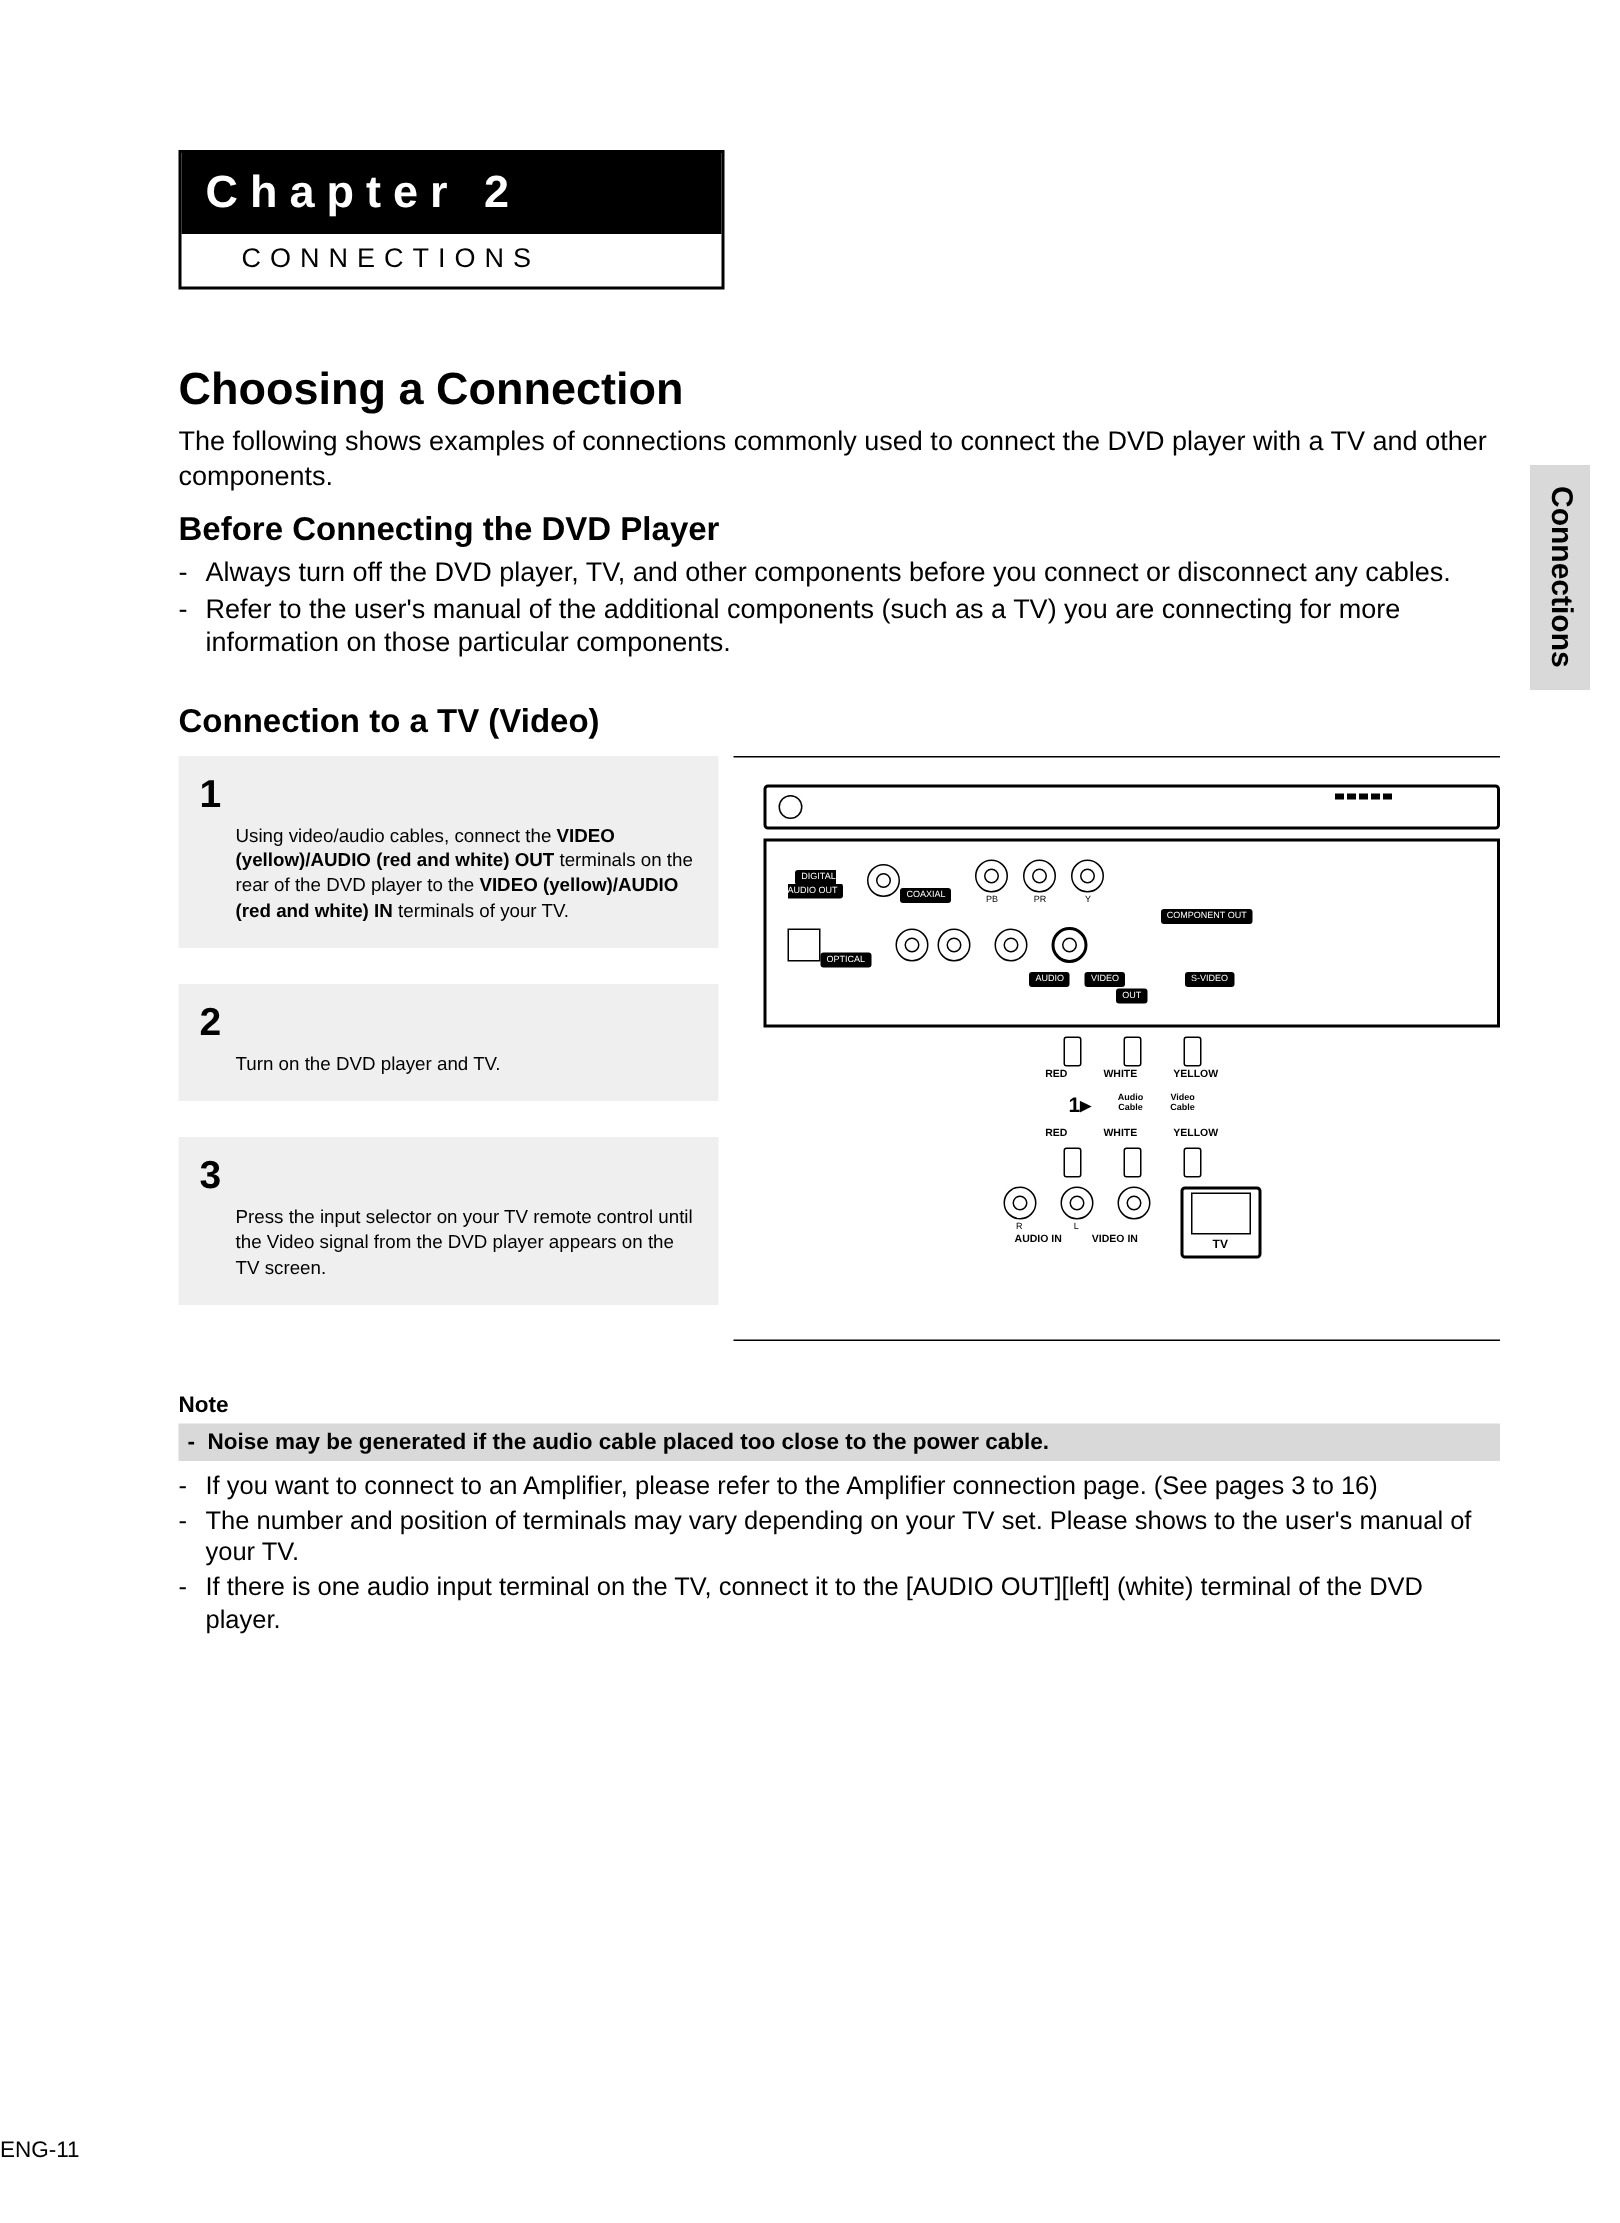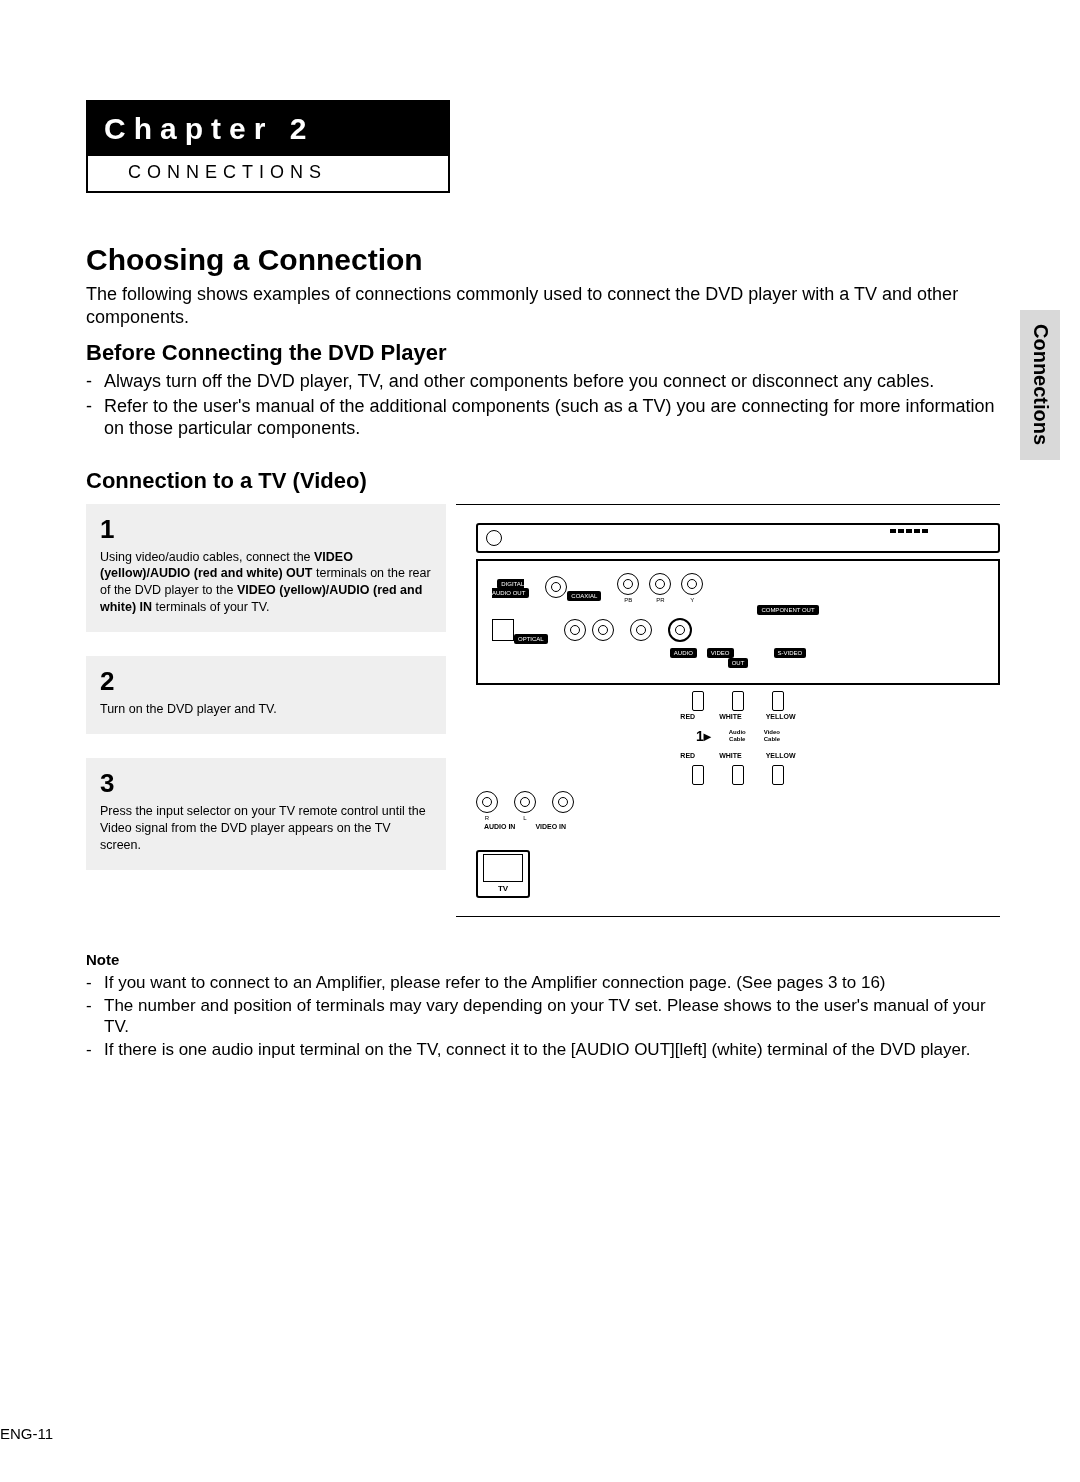--- a/index.html
+++ b/index.html
@@ -7,21 +7,21 @@
     padding: 0;
     background: #fff;
     font-family: Arial, Helvetica, sans-serif;
     color: #000;
     width: 1080px;
     height: 1482px;
     position: relative;
     overflow: hidden;
   }
   .page {
-    padding: 100px 80px 60px 86px;
+    padding: 100px 80px 60px 119px;
   }
   .chapter-box {
     border: 2px solid #000;
     width: 360px;
     margin-bottom: 50px;
   }
   .chapter-black {
     background: #000;
     color: #fff;
     font-weight: bold;
@@ -88,20 +88,21 @@
     margin-bottom: 24px;
   }
   .step-num {
     font-size: 26px;
     font-weight: bold;
     margin-bottom: 4px;
   }
   .step-body {
     font-size: 12.5px;
     line-height: 1.35;
+    margin-left: 24px;
   }
   .diagram-col {
     flex: 1;
     border-top: 1px solid #000;
     border-bottom: 1px solid #000;
     padding: 18px 0 18px 20px;
     font-size: 8px;
   }
   .dvd-unit {
     border: 2px solid #000;
@@ -127,21 +128,21 @@
   .pill { background:#000; color:#fff; font-size:6px; padding:2px 4px; border-radius:2px; text-align:center; line-height:1; }
   .jack { width:20px; height:20px; border:1.5px solid #000; border-radius:50%; display:inline-block; position:relative; }
   .jack::after{content:'';position:absolute;left:5px;top:5px;width:8px;height:8px;border:1px solid #000;border-radius:50%;}
   .sq { width:20px;height:20px;border:1.5px solid #000;display:inline-block;}
   .lbl { font-size:6px; text-align:center; display:block; }
   .plug-row{display:flex;justify-content:center;gap:28px;margin:6px 0 2px 0;}
   .plug{width:10px;height:18px;border:1.5px solid #000;border-radius:2px;}
   .color-row{display:flex;justify-content:center;gap:24px;font-size:7px;font-weight:bold;}
   .arrow-1{display:flex;align-items:center;justify-content:center;gap:18px;font-size:14px;font-weight:bold;margin:8px 0;}
   .mini{font-size:6px;text-align:center;line-height:1.1;}
-  .tv-area{display:flex;align-items:flex-start;gap:20px;justify-content:center;margin-top:6px;flex-direction:column;}
+  .tv-area{display:flex;align-items:flex-start;gap:20px;justify-content:center;margin-top:6px;}
   .tv-jacks{text-align:center;}
   .tv-jacks .jr{display:flex;gap:16px;justify-content:center;}
   .tv-set{border:2px solid #000;width:50px;height:44px;border-radius:3px;display:flex;align-items:center;justify-content:center;font-size:8px;font-weight:bold;flex-direction:column;}
   .tv-screen{border:1.5px solid #000;width:38px;height:26px;margin-bottom:2px;}
   .note-head{font-weight:bold;font-size:15px;margin-bottom:4px;}
   .note-bar{background:#d9d9d9;font-weight:bold;font-size:15px;padding:4px 6px;margin-bottom:6px;}
   .footer{position:absolute;bottom:40px;left:0;right:0;text-align:left;font-size:15px;}
 </style>
 </head>
 <body>
@@ -278,20 +279,23 @@
         <div class="tv-set">
           <div class="tv-screen"></div>
           <span>TV</span>
         </div>
       </div>
     </div>
   </div>
 
   <div style="height:34px"></div>
   <div class="note-head">Note</div>
+  <div class="note-bar">
+    <span>-&nbsp;&nbsp;</span><span>Noise may be generated if the audio cable placed too close to the power cable.</span>
+  </div>
   <div class="dash-list" style="font-size:17px">
     <div class="row">
         <span class="dash">-</span>
         <span>If you want to connect to an Amplifier, please refer to the Amplifier connection page. (See pages 3 to 16)</span>
       </div>
     <div class="row">
         <span class="dash">-</span>
         <span>The number and position of terminals may vary depending on your TV set. Please shows to the user's manual of your TV.</span>
       </div>
     <div class="row">

